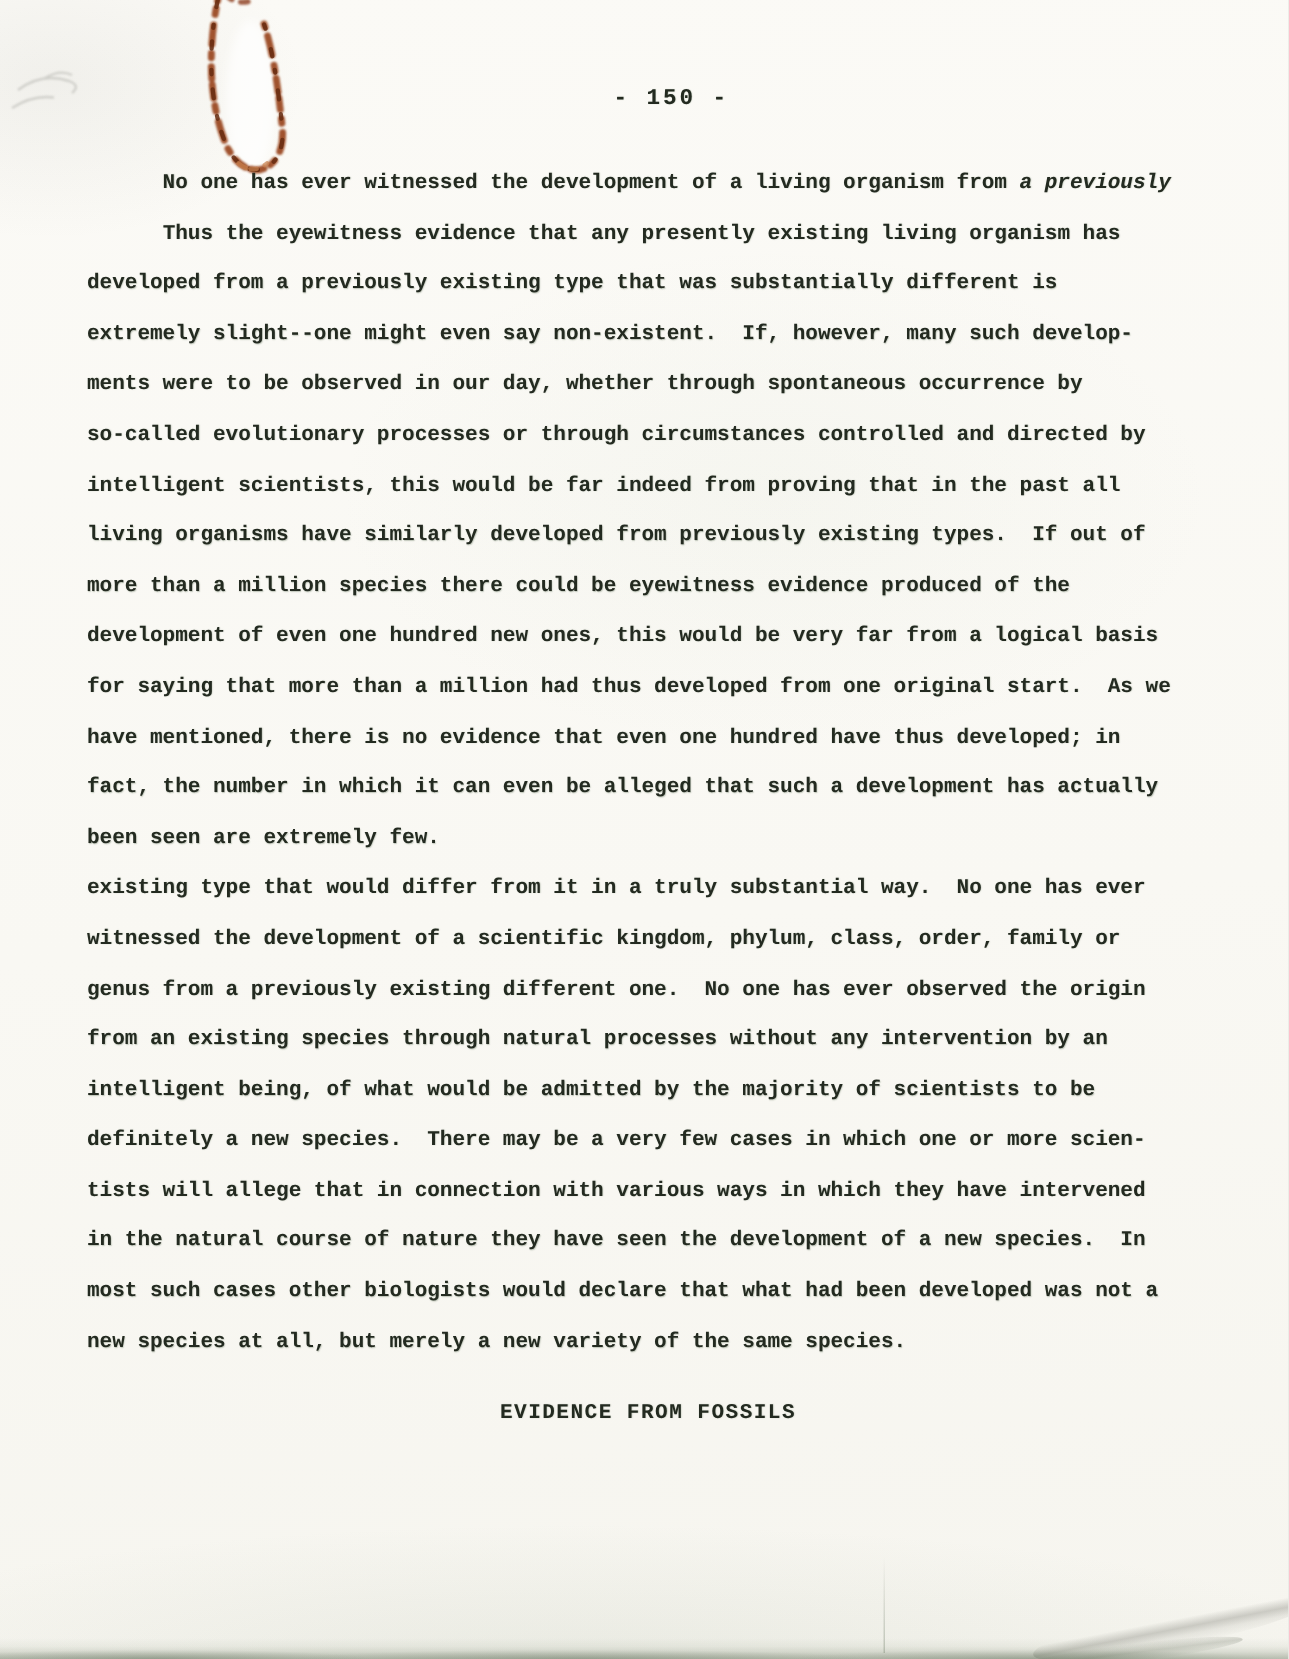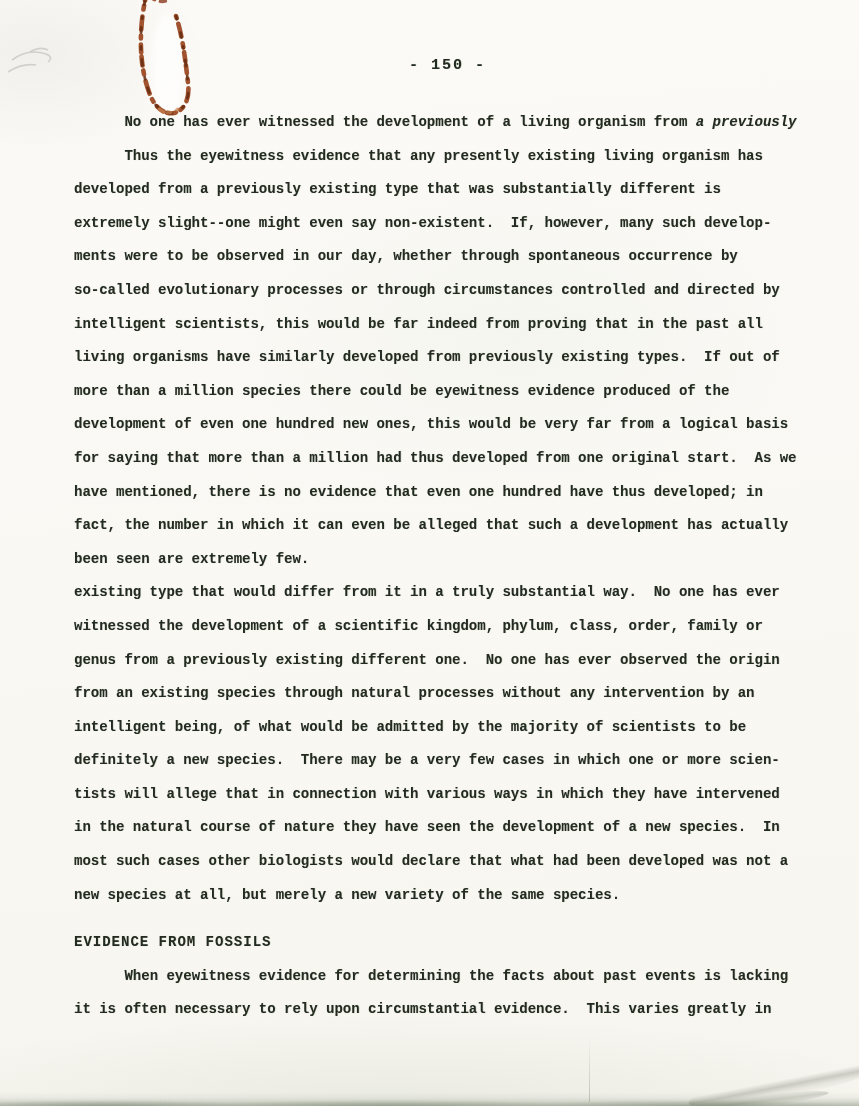--- a/index.html
+++ b/index.html
@@ -34,34 +34,33 @@
   }
   .text-body {
     position: absolute;
     top: 106px;
     left: 58px;
     width: 748px;
     font-size: 14px;
     line-height: 33.6px;
     font-weight: bold;
     text-shadow: 0.4px 0.4px 0.8px rgba(55,80,50,0.30);
-    margin-left: 16px;
   }
   .para {
     white-space: pre-wrap;
     margin: 0;
   }
   .first-line {
     white-space: pre;
   }
   .tw-italic {
     font-style: italic;
   }
   .section-heading {
-    text-align: left;
+    text-align: center;
     margin-top: 14px;
     white-space: pre;
     letter-spacing: 1px;
   }
   .paperclip-svg {
     position: absolute;
     top: -12px;
     left: 0;
     pointer-events: none;
   }
@@ -176,22 +175,20 @@
 from an existing species through natural processes without any intervention by an
 intelligent being, of what would be admitted by the majority of scientists to be
 definitely a new species.  There may be a very few cases in which one or more scien-
 tists will allege that in connection with various ways in which they have intervened
 in the natural course of nature they have seen the development of a new species.  In
 most such cases other biologists would declare that what had been developed was not a
 new species at all, but merely a new variety of the same species.</div>
 
     <div class="para section-heading">EVIDENCE FROM FOSSILS</div>
 
-    <div class="para">      When eyewitness evidence for determining the facts about past events is lacking
-it is often necessary to rely upon circumstantial evidence.  This varies greatly in</div>
   </div>
 
   <div class="fold-line"></div>
   <div class="corner-crease"></div>
   <div class="corner-crease2"></div>
   <div class="bottom-band"></div>
 
 </div>
 
 </body></html>

